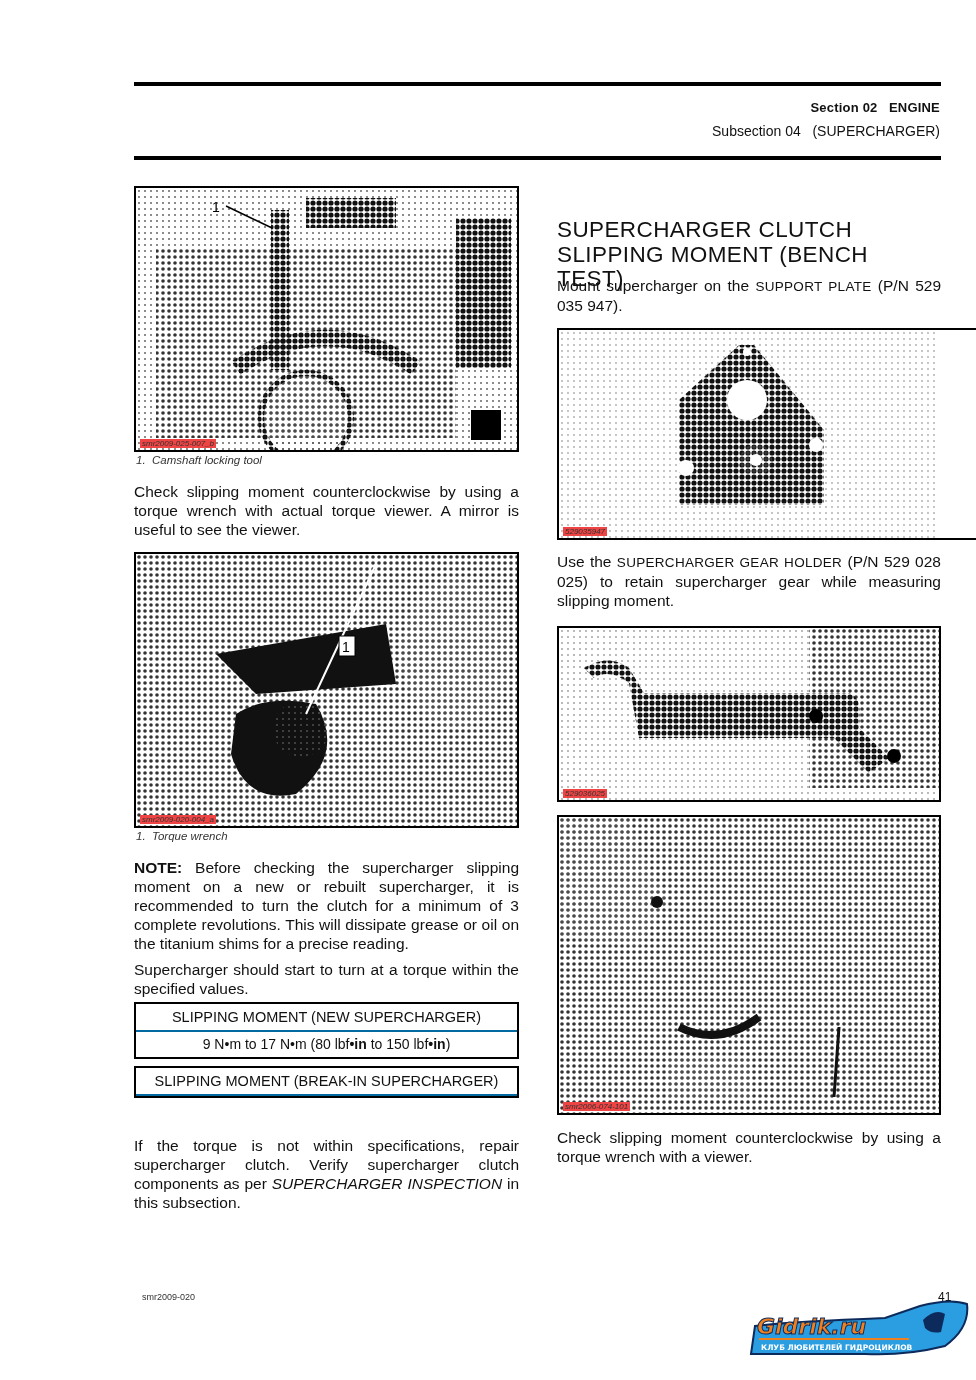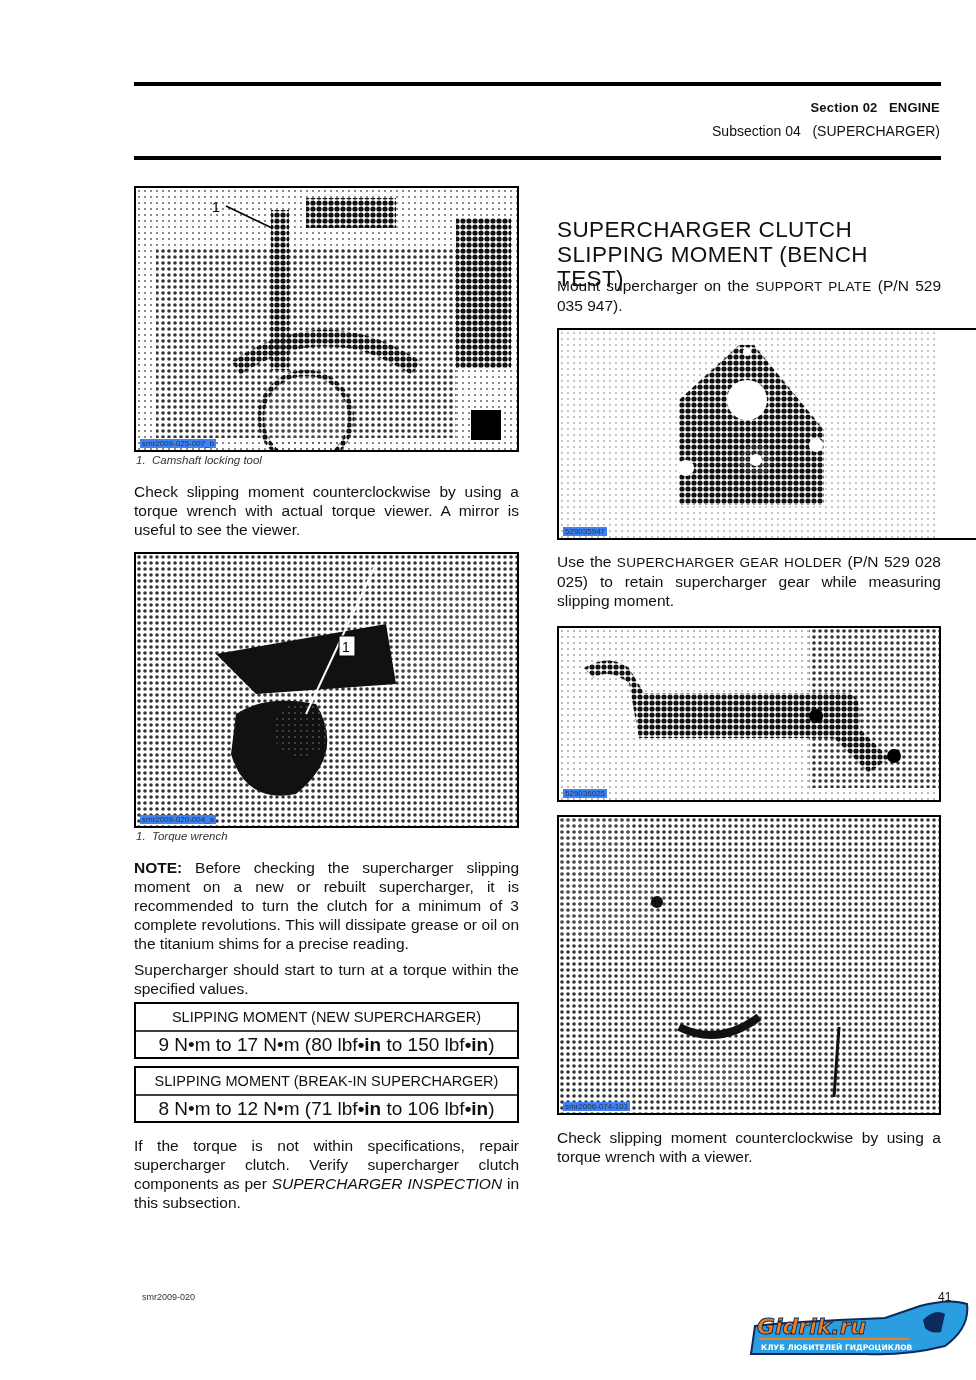--- a/index.html
+++ b/index.html
@@ -3,28 +3,28 @@
 <meta charset="utf-8">
 <style>
   html,body{margin:0;padding:0;background:#fff;}
   body{width:976px;height:1380px;position:relative;overflow:hidden;font-family:"Liberation Sans",sans-serif;color:#111;}
   .rule{position:absolute;left:134px;width:807px;height:4px;background:#000;}
   .hdr{position:absolute;right:36px;text-align:right;}
   .hdr-sec{top:100px;font-size:13px;font-weight:bold;letter-spacing:0.2px;}
   .hdr-sub{top:123px;font-size:14px;}
   .fig{position:absolute;border:2px solid #000;background:#fff;overflow:hidden;box-sizing:border-box;}
   .fig svg{position:absolute;left:0;top:0;}
-  .fig-id{position:absolute;left:4px;bottom:2px;font-size:8px;color:#333;background:#3b82f6;padding:0 2px;}
+  .fig-id{position:absolute;left:4px;bottom:2px;font-size:8px;color:#333;background:#ef4444;padding:0 2px;font-style:italic;}
   .caption{position:absolute;font-size:11.5px;font-style:italic;color:#333;}
   .para{position:absolute;font-size:15.5px;line-height:19px;text-align:justify;color:#111;}
   .para .sc{font-size:13.5px;letter-spacing:0.3px;}
   .title{position:absolute;font-size:22.5px;line-height:24.5px;letter-spacing:0.4px;margin-top:26px;}
   .spec{position:absolute;left:134px;width:385px;border:2px solid #000;box-sizing:border-box;}
-  .spec .h{height:26px;line-height:26px;text-align:center;font-size:14.5px;border-bottom:2px solid #404040;}
-  .spec .v{height:25px;line-height:25px;text-align:center;font-size:19px;}
+  .spec .h{height:26px;line-height:26px;text-align:center;font-size:14.5px;border-bottom:2px solid #0369a1;}
+  .spec .v{height:25px;line-height:25px;text-align:center;font-size:14px;}
   .foot-id{position:absolute;left:134px;top:1292px;font-size:9px;color:#333;padding-left:8px;}
   .pageno{position:absolute;left:938px;top:1290px;font-size:12px;}
   .logo{position:absolute;left:745px;top:1298px;}
 </style>
 </head>
 <body>
 
 <div class="rule" style="top:82px;"></div>
 <div class="hdr hdr-sec" style="white-space:pre;">Section 02   ENGINE</div>
 <div class="hdr hdr-sub" style="white-space:pre;">Subsection 04   (SUPERCHARGER)</div>
@@ -83,21 +83,20 @@
 </div>
 
 <div class="para" style="left:134px;top:960px;width:385px;">Supercharger should start to turn at a torque within the specified values.</div>
 
 <div class="spec" style="top:1002px;">
   <div class="h">SLIPPING MOMENT (NEW SUPERCHARGER)</div>
   <div class="v"><span>9 N•m to 17 N•m (80 lbf</span><b>•in</b><span> to 150 lbf</span><b>•in</b><span>)</span></div>
 </div>
 <div class="spec" style="top:1066px;">
   <div class="h">SLIPPING MOMENT (BREAK-IN SUPERCHARGER)</div>
-  <div class="v"><span>8 N•m to 12 N•m (71 lbf</span><b>•in</b><span> to 106 lbf</span><b>•in</b><span>)</span></div>
 </div>
 
 <div class="para" style="left:134px;top:1136px;width:385px;">
   <span>If the torque is not within specifications, repair supercharger clutch. Verify supercharger clutch components as per </span><i>SUPERCHARGER INSPECTION</i><span> in this subsection.</span>
 </div>
 
 <div class="title" style="left:557px;top:192px;width:340px;">SUPERCHARGER CLUTCH SLIPPING MOMENT (BENCH TEST)</div>
 
 <div class="para" style="left:557px;top:276px;width:384px;">
   <span>Mount supercharger on the </span><span class="sc">SUPPORT PLATE</span><span> (P/N 529 035 947).</span>

